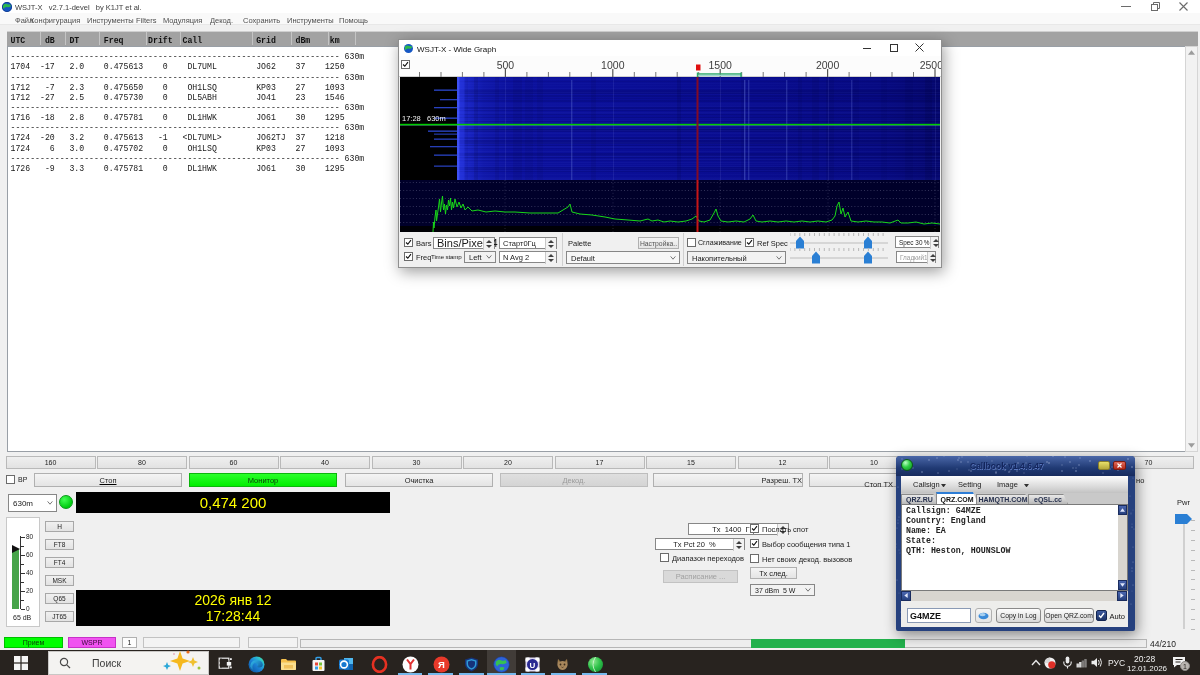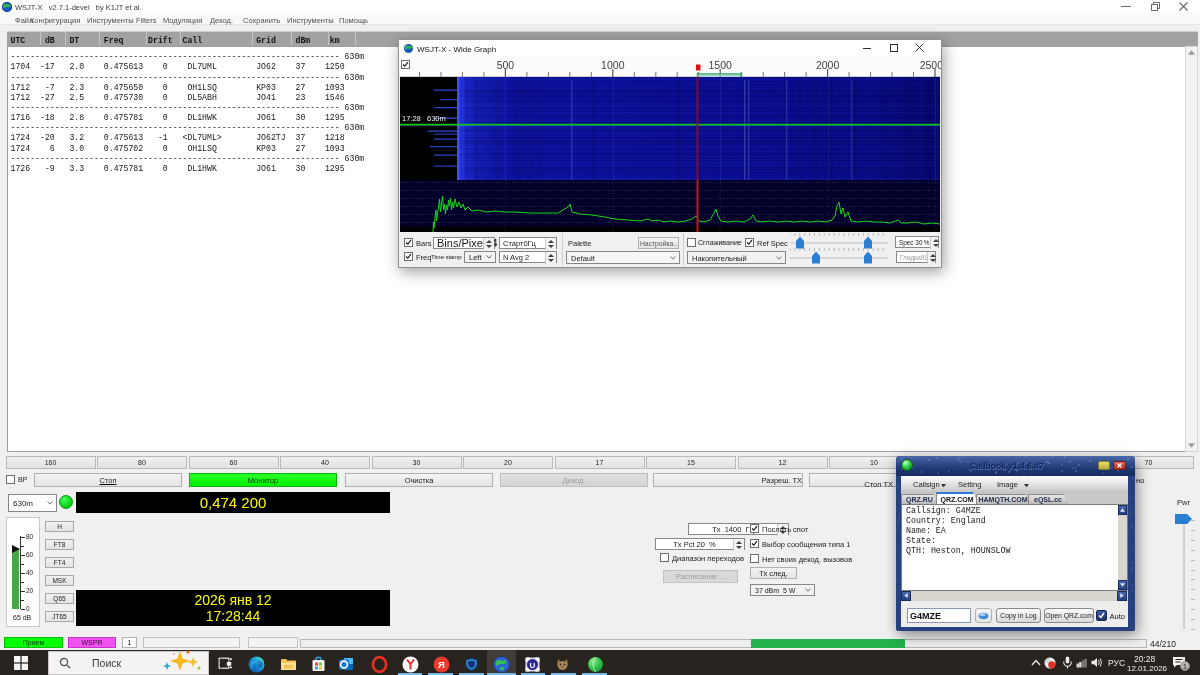--- a/index.html
+++ b/index.html
@@ -698,21 +698,21 @@
 <div class="abs" style="left:936px;top:492px;width:42px;height:12px;background:#fff;border:1px solid #8a8a8a;border-bottom:none;border-top:2.5px solid #2d7dd6;clip-path:polygon(0 0,calc(100% - 5px) 0,100% 100%,0 100%);display:flex;align-items:center;justify-content:center">
     <span style="font-size:7px;font-weight:bold;color:#111">QRZ.COM</span>
   </div>
 <div class="abs" style="left:976px;top:493.5px;width:54px;height:10.5px;background:linear-gradient(#e8e8e8,#b9b9b9);border:1px solid #8a8a8a;border-bottom:none;clip-path:polygon(0 0,calc(100% - 5px) 0,100% 100%,0 100%);display:flex;align-items:center;justify-content:center">
     <span style="font-size:7px;font-weight:bold;color:#26304d">HAMQTH.COM</span>
   </div>
 <div class="abs" style="left:1028px;top:493.5px;width:40px;height:10.5px;background:linear-gradient(#e8e8e8,#b9b9b9);border:1px solid #8a8a8a;border-bottom:none;clip-path:polygon(0 0,calc(100% - 5px) 0,100% 100%,0 100%);display:flex;align-items:center;justify-content:center">
     <span style="font-size:7px;font-weight:bold;color:#26304d">eQSL.cc</span>
   </div>
 <div class="abs" style="left:901px;top:504px;width:227px;height:87px;background:#fff;border:1px solid #7a7a7a"></div>
-<pre class="abs" style="left:906px;top:506px;font-size:8.3px;line-height:10px;color:#222;font-weight:normal">Callsign: G4MZE
+<pre class="abs" style="left:906px;top:506px;font-size:8.3px;line-height:10px;color:#222;font-weight:bold">Callsign: G4MZE
 Country: England
 Name: EA
 State:
 QTH: Heston, HOUNSLOW</pre>
 <div class="abs" style="left:1118px;top:505px;width:9px;height:85px;background:#d8d5cf"></div>
 <div class="abs" style="left:1118px;top:505px;width:9px;height:10px;background:linear-gradient(#4a66b0,#26407e);border:1px solid #1a2c5e"></div>
 <svg class="abs" style="left:1120px;top:508px" width="5" height="4" viewBox="0 0 6 4">
     <path d="M3 0 L6 4 L0 4 Z" fill="#dfe6fa"></path>
   </svg>
 <div class="abs" style="left:1118px;top:580px;width:9px;height:10px;background:linear-gradient(#4a66b0,#26407e);border:1px solid #1a2c5e"></div>

